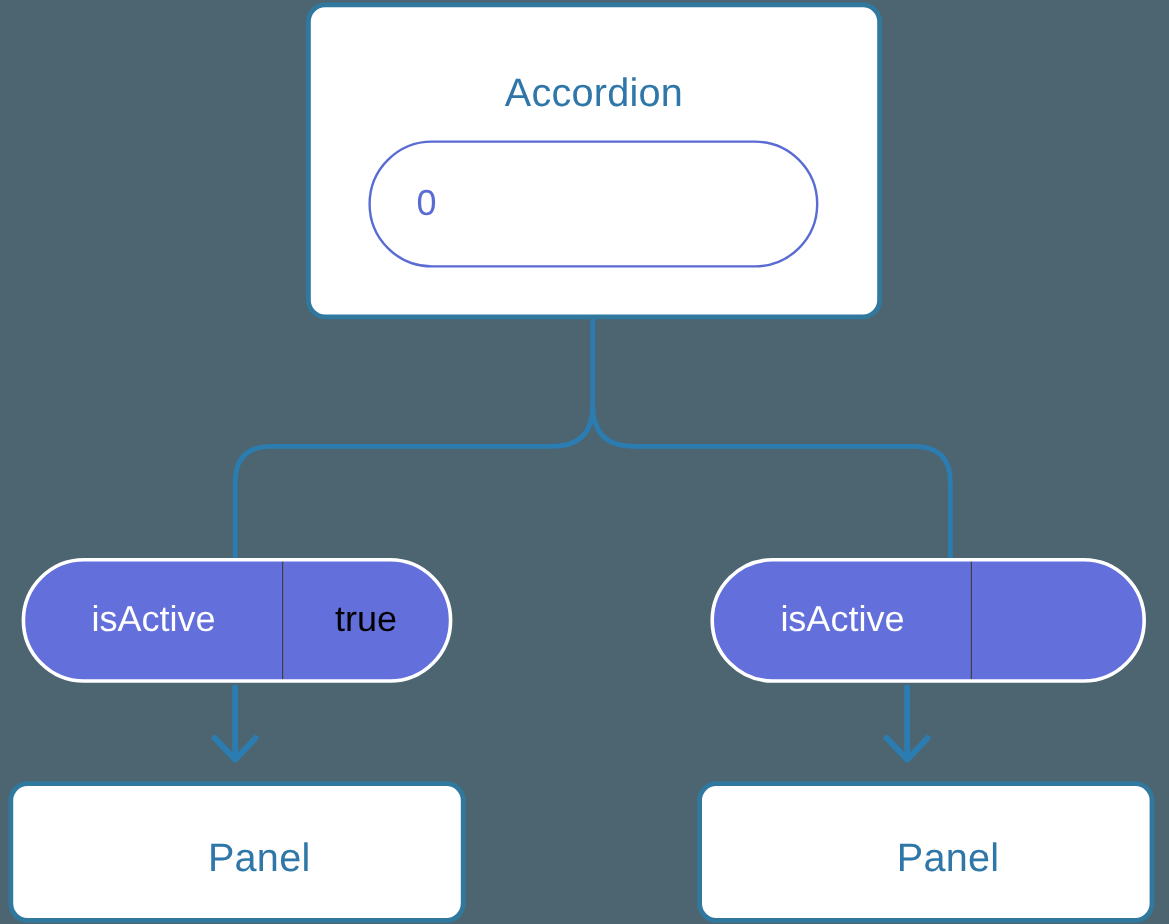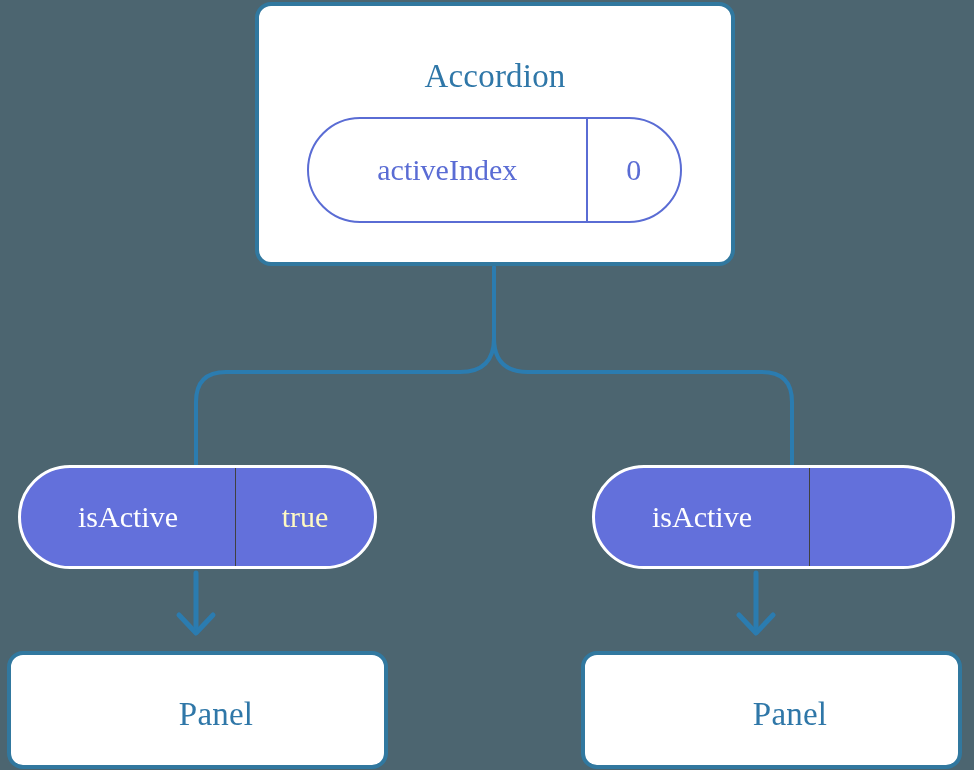--- a/index.html
+++ b/index.html
@@ -6,21 +6,21 @@
     margin: 0;
     padding: 0;
     background: #4c6570;
   }
   #canvas {
     position: relative;
     width: 974px;
     height: 770px;
     background: #4c6570;
     overflow: hidden;
-    font-family: Liberation Serif, serif;
+    font-family: Liberation Sans, sans-serif;
   }
 
   
   #connectors {
     position: absolute;
     left: 0;
     top: 0;
     width: 974px;
     height: 770px;
     z-index: 1;
@@ -102,21 +102,21 @@
   
   .pill-filled {
     background: #6370db;
     border: 3px solid #ffffff;
   }
   .pill-filled .pill-key {
     color: #ffffff;
     border-right: 1px solid #404040;
   }
   .pill-filled .pill-val {
-    color: #fef9c3;
+    color: #000000;
   }
 
   
   #pill-active-index {
     left: 307px;
     top: 117px;
     width: 375px;
     height: 106px;
   }
   #pill-active-index .pill-key { width: 280px; }
@@ -168,21 +168,20 @@
       <path d="M 756 573 L 756 632" stroke="#2b7cb0" stroke-width="5" stroke-linecap="round"></path>
       <path d="M 739 615 L 756 633 L 773 615" stroke="#2b7cb0" stroke-width="5" stroke-linecap="round" stroke-linejoin="round" fill="none"></path>
     </g>
   </svg>
 
   <div class="card" id="accordion-card">
     <div class="card-title">Accordion</div>
   </div>
 
   <div class="pill pill-outline" id="pill-active-index">
-    <div class="pill-key">activeIndex</div>
     <div class="pill-val">0</div>
   </div>
 
   <div class="pill pill-filled" id="pill-is-active-left">
     <div class="pill-key">isActive</div>
     <div class="pill-val">true</div>
   </div>
 
   <div class="card panel-card" id="panel-card-left">
     <div class="card-title">Panel</div>

